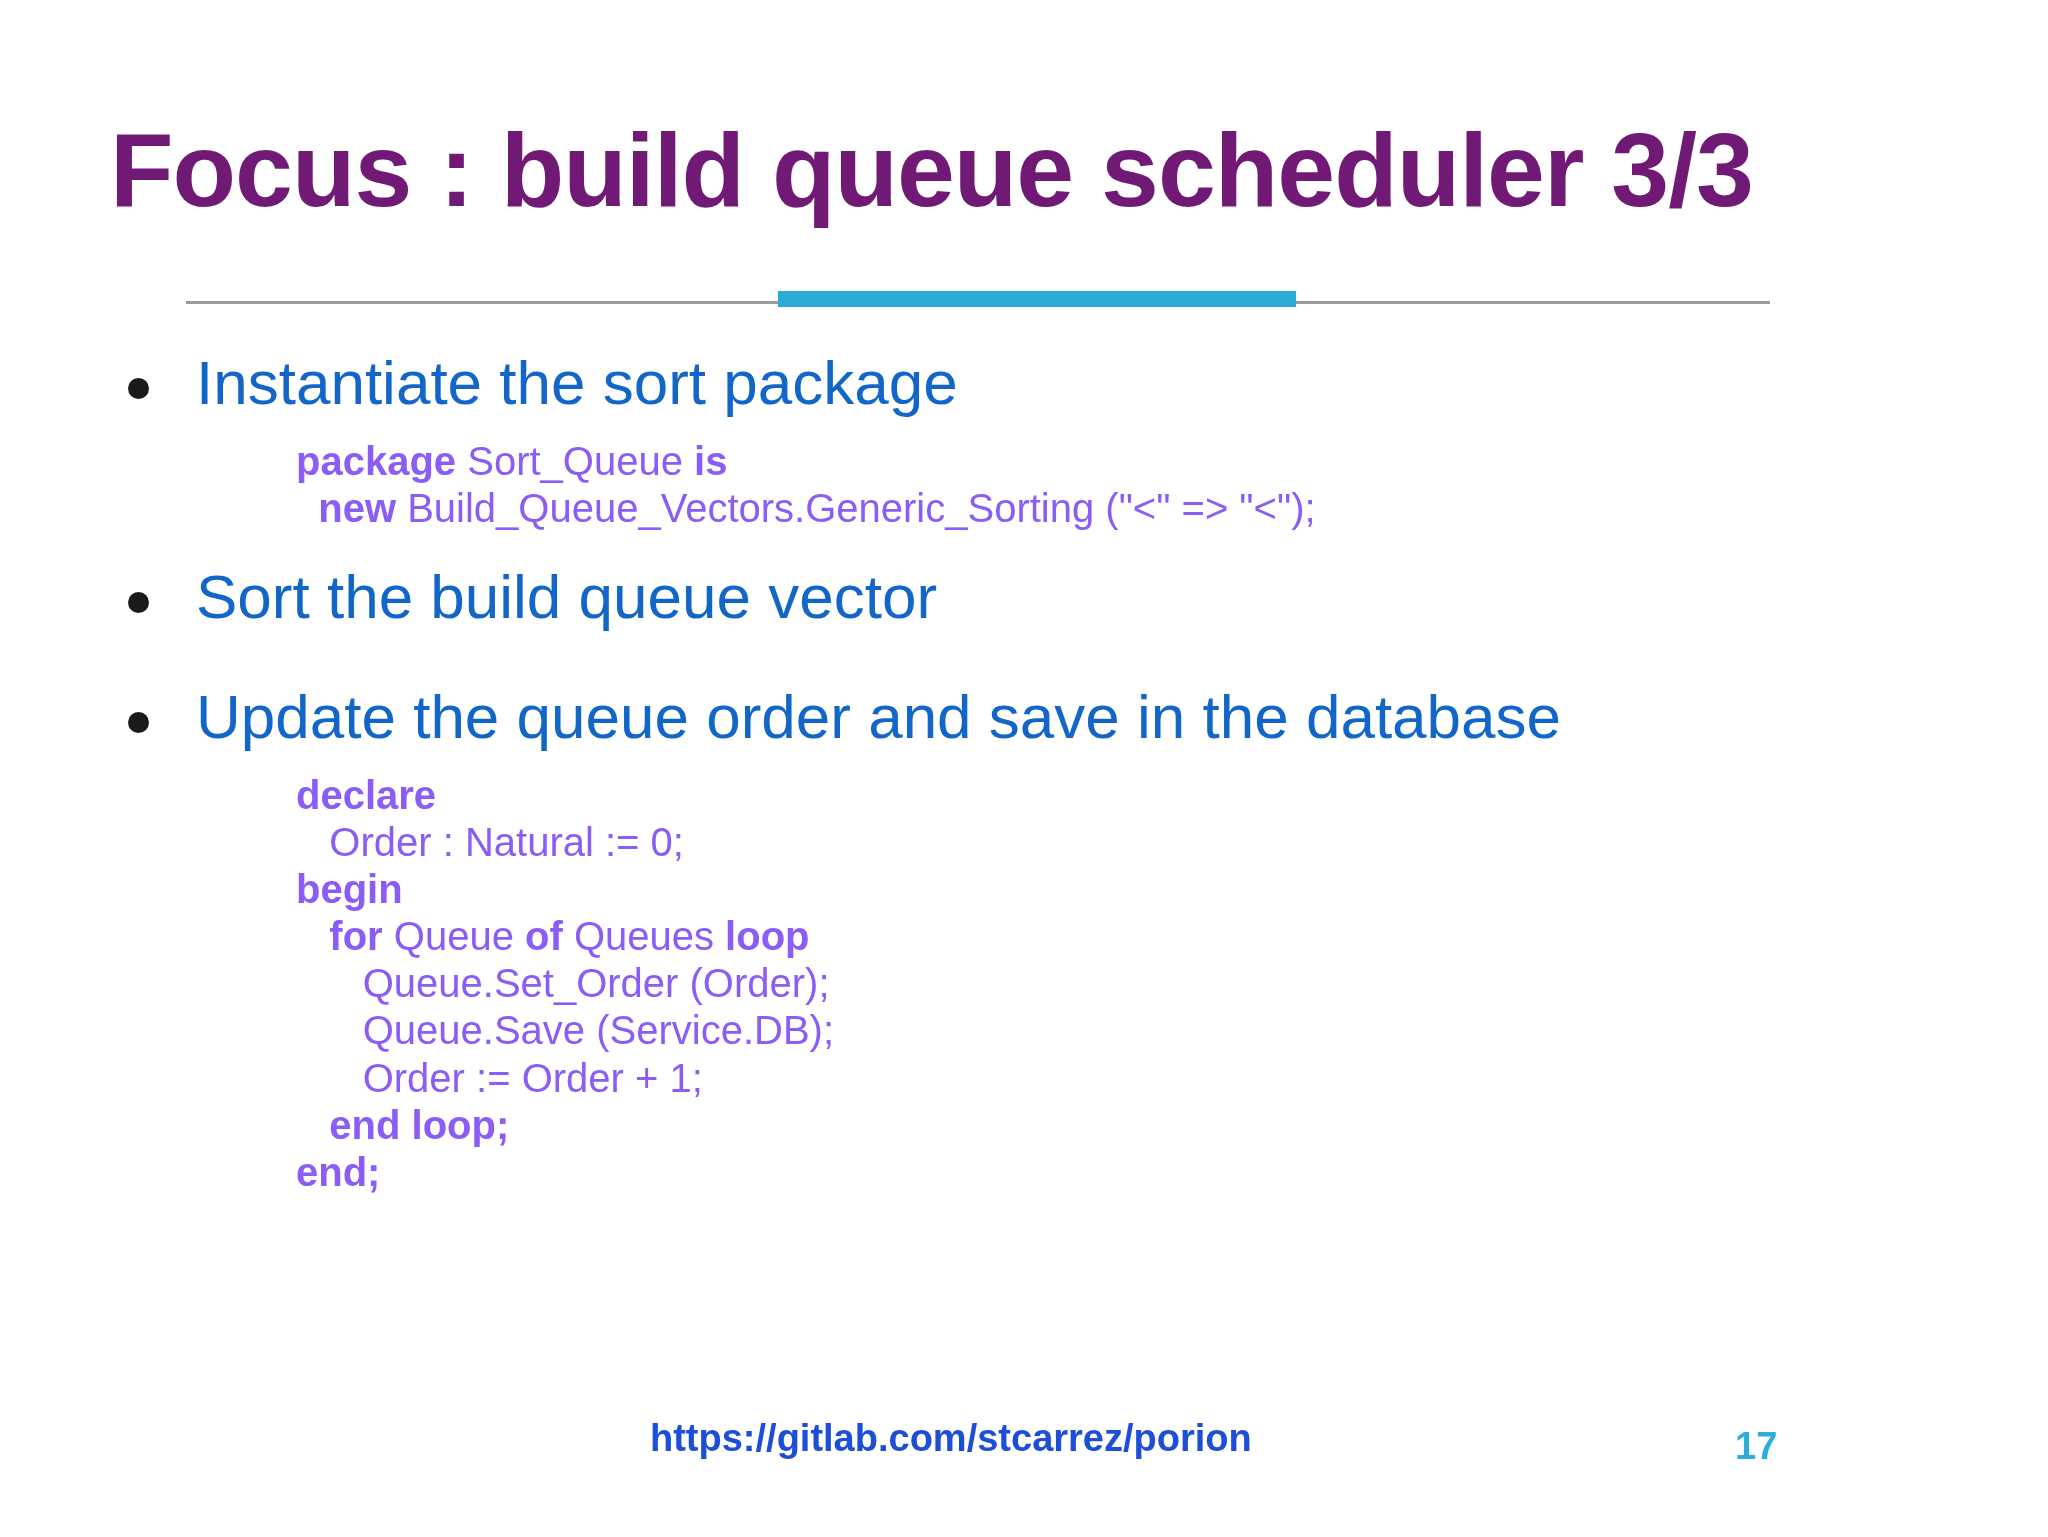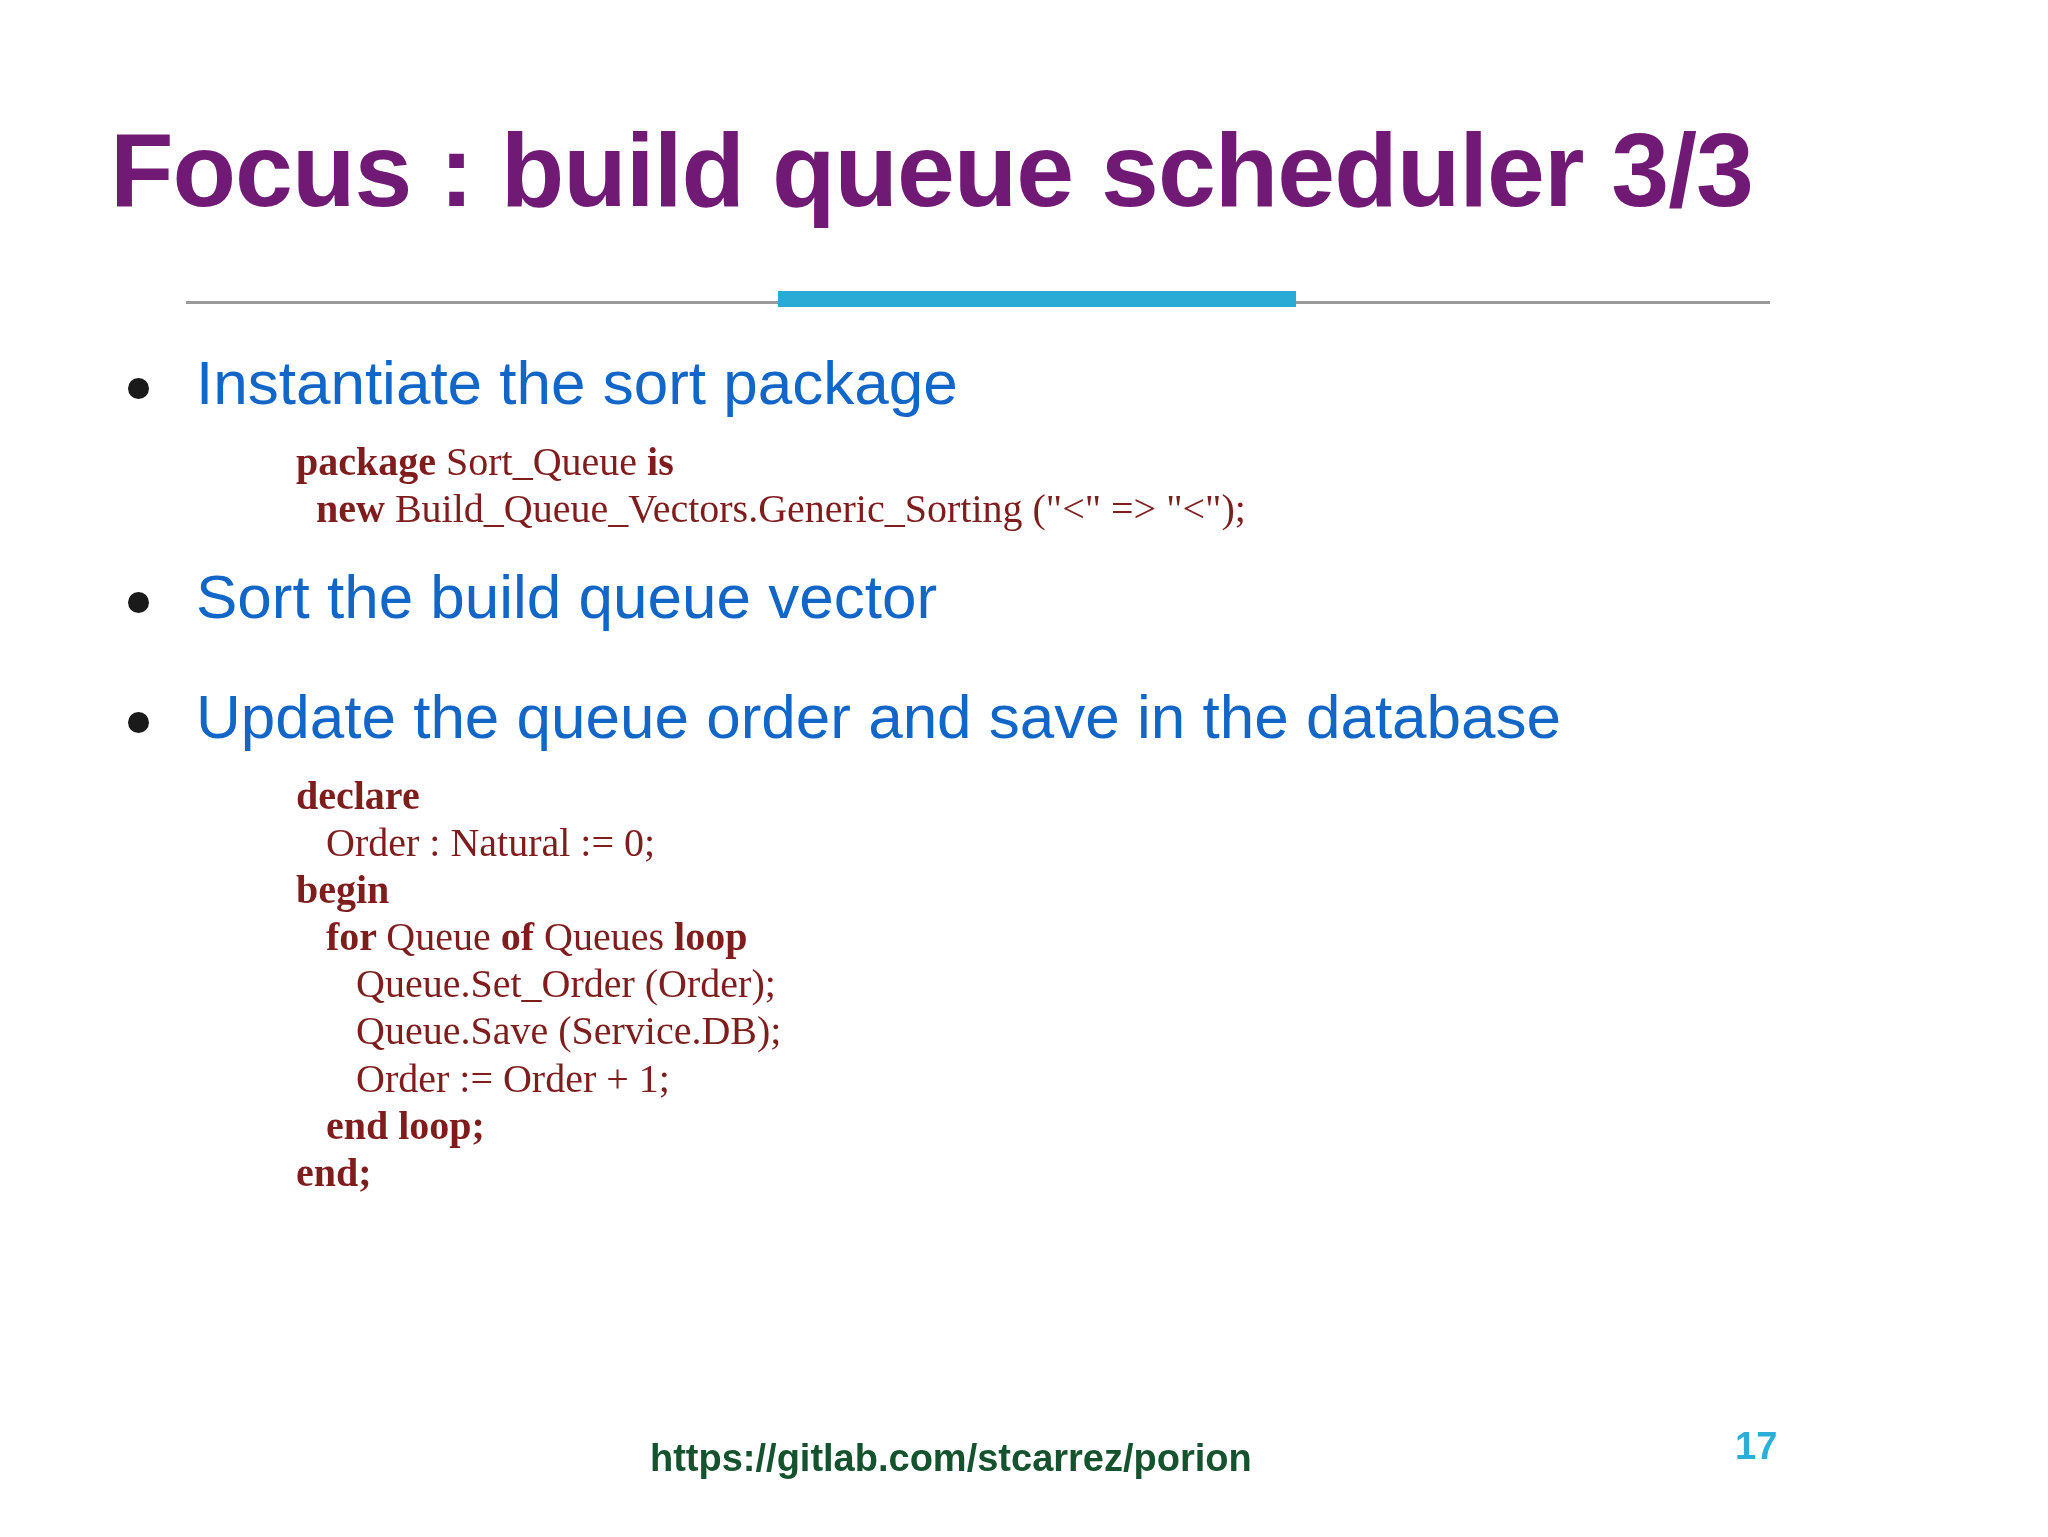--- a/index.html
+++ b/index.html
@@ -85,46 +85,45 @@
     font-weight: normal;
     color: #1266C8;
     font-family: "Liberation Sans", sans-serif;
     white-space: nowrap;
   }
 
   .code-block {
     display: block;
     margin: 0;
     padding: 0;
-    font-family: Liberation Serif, serif;
+    font-family: Liberation Sans, sans-serif;
     font-size: 40px;
     line-height: 1.18;
-    color: #7f1d1d;
+    color: #8b5cf6;
     white-space: pre;
   }
   .code-block .kw { font-weight: bold; }
 
   
   #block-1-code { margin-left: 296px; margin-top: 22px; }
   #bullet-2 { margin-top: 32px; }
   #block-2-code { margin-left: 300px; margin-top: 20px; }
   #bullet-3 { margin-top: 54px; }
   #block-3-code { margin-left: 296px; margin-top: 22px; }
 
   
   #footer-url {
     position: absolute;
     left: 650px;
     top: 1417px;
     font-size: 38px;
     font-weight: bold;
-    color: #14532d;
+    color: #1d4ed8;
     font-family: "Liberation Sans", sans-serif;
     white-space: nowrap;
-    margin-top: 20px;
   }
   #page-number {
     position: absolute;
     left: 1735px;
     top: 1425px;
     font-size: 38px;
     font-weight: bold;
     color: #2BAED8;
     font-family: "Liberation Sans", sans-serif;
   }

